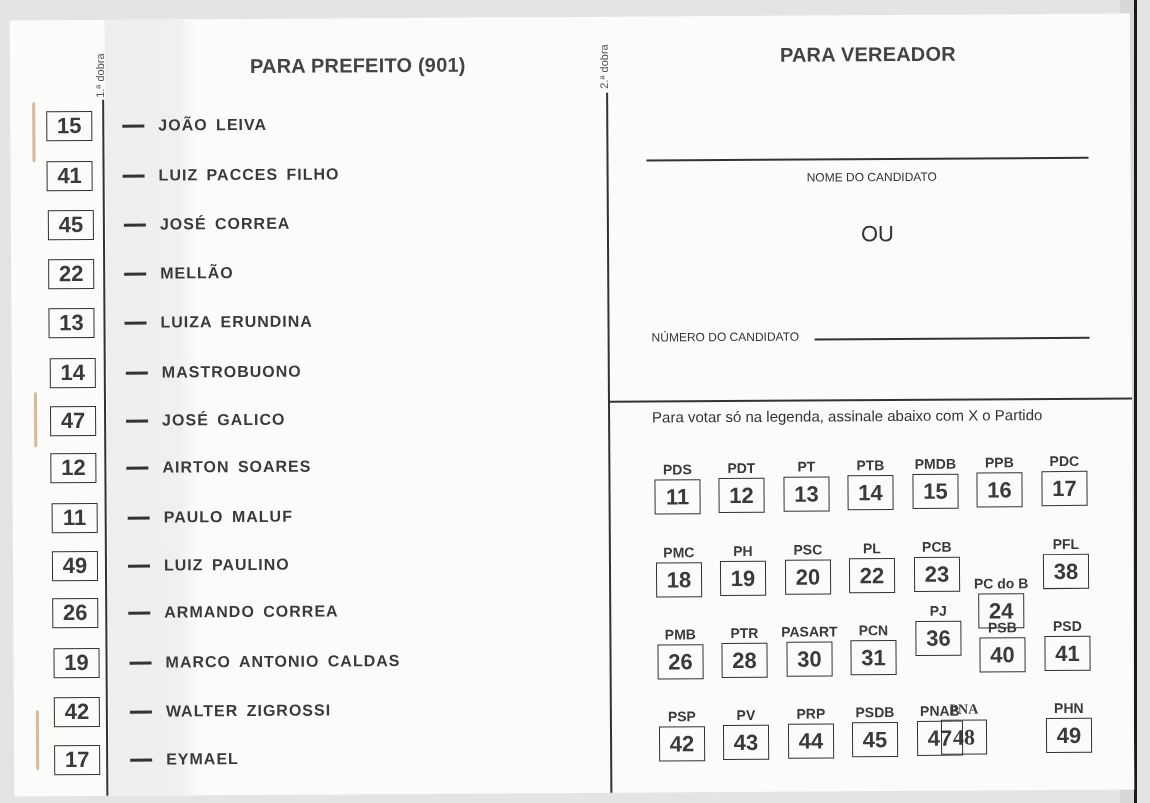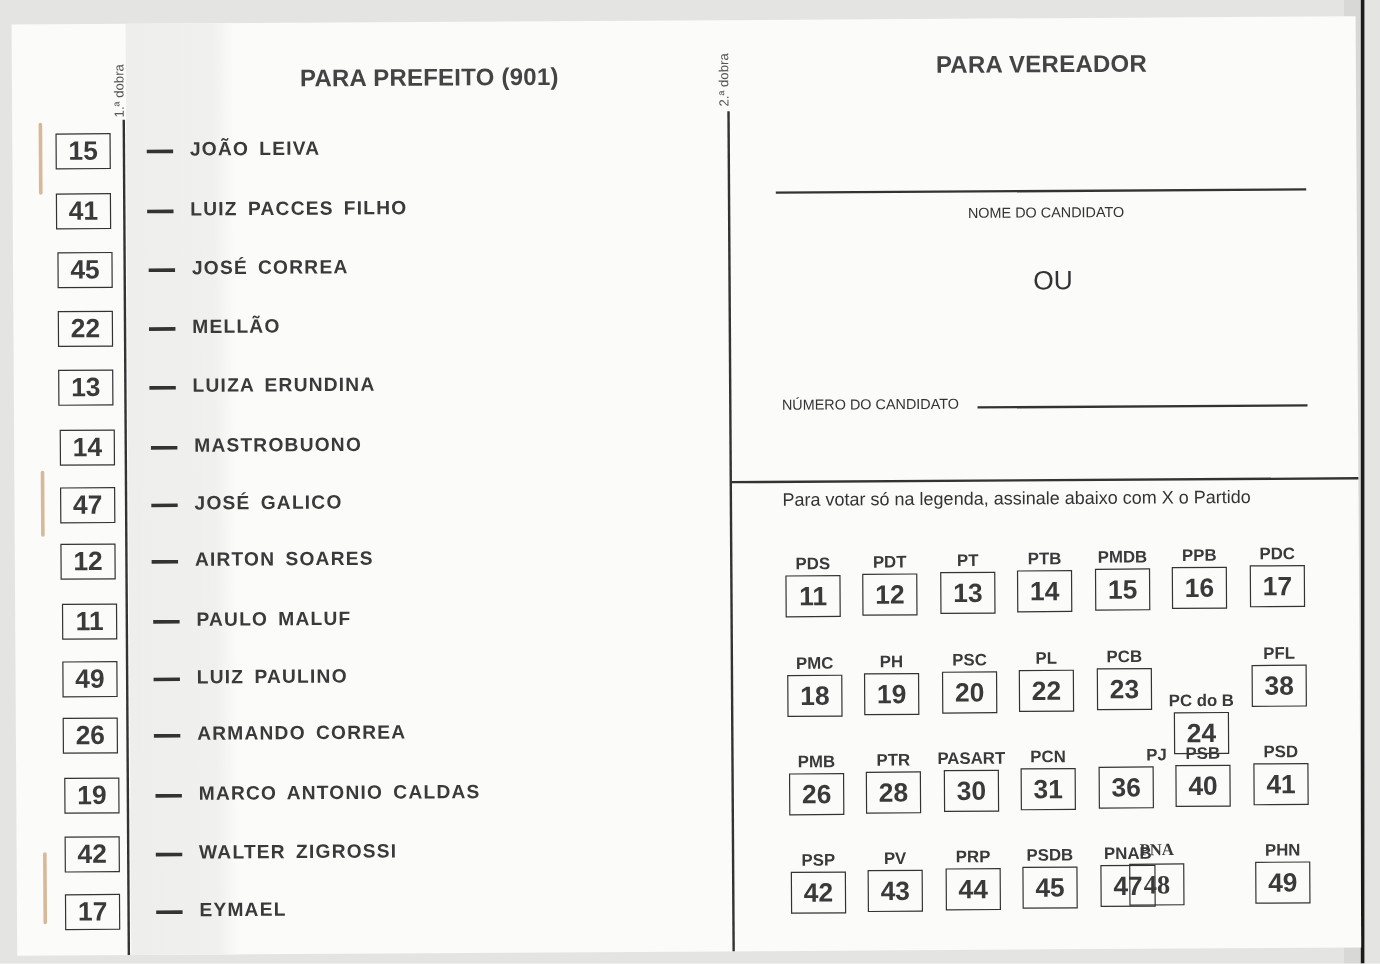--- a/index.html
+++ b/index.html
@@ -202,21 +202,21 @@
         <div class="party-box">28</div>
       </div>
     <div class="party" style="left:772px; top:608px;">
         <div class="party-name">PASART</div>
         <div class="party-box">30</div>
       </div>
     <div class="party" style="left:836px; top:607px;">
         <div class="party-name">PCN</div>
         <div class="party-box">31</div>
       </div>
-    <div class="party" style="left:901px; top:606px;text-align:right;">
+    <div class="party" style="left:901px; top:588px;">
         <div class="party-name">PJ</div>
         <div class="party-box">36</div>
       </div>
     <div class="party" style="left:965px; top:605px;">
         <div class="party-name">PSB</div>
         <div class="party-box">40</div>
       </div>
     <div class="party" style="left:1030px; top:604px;">
         <div class="party-name">PSD</div>
         <div class="party-box">41</div>

